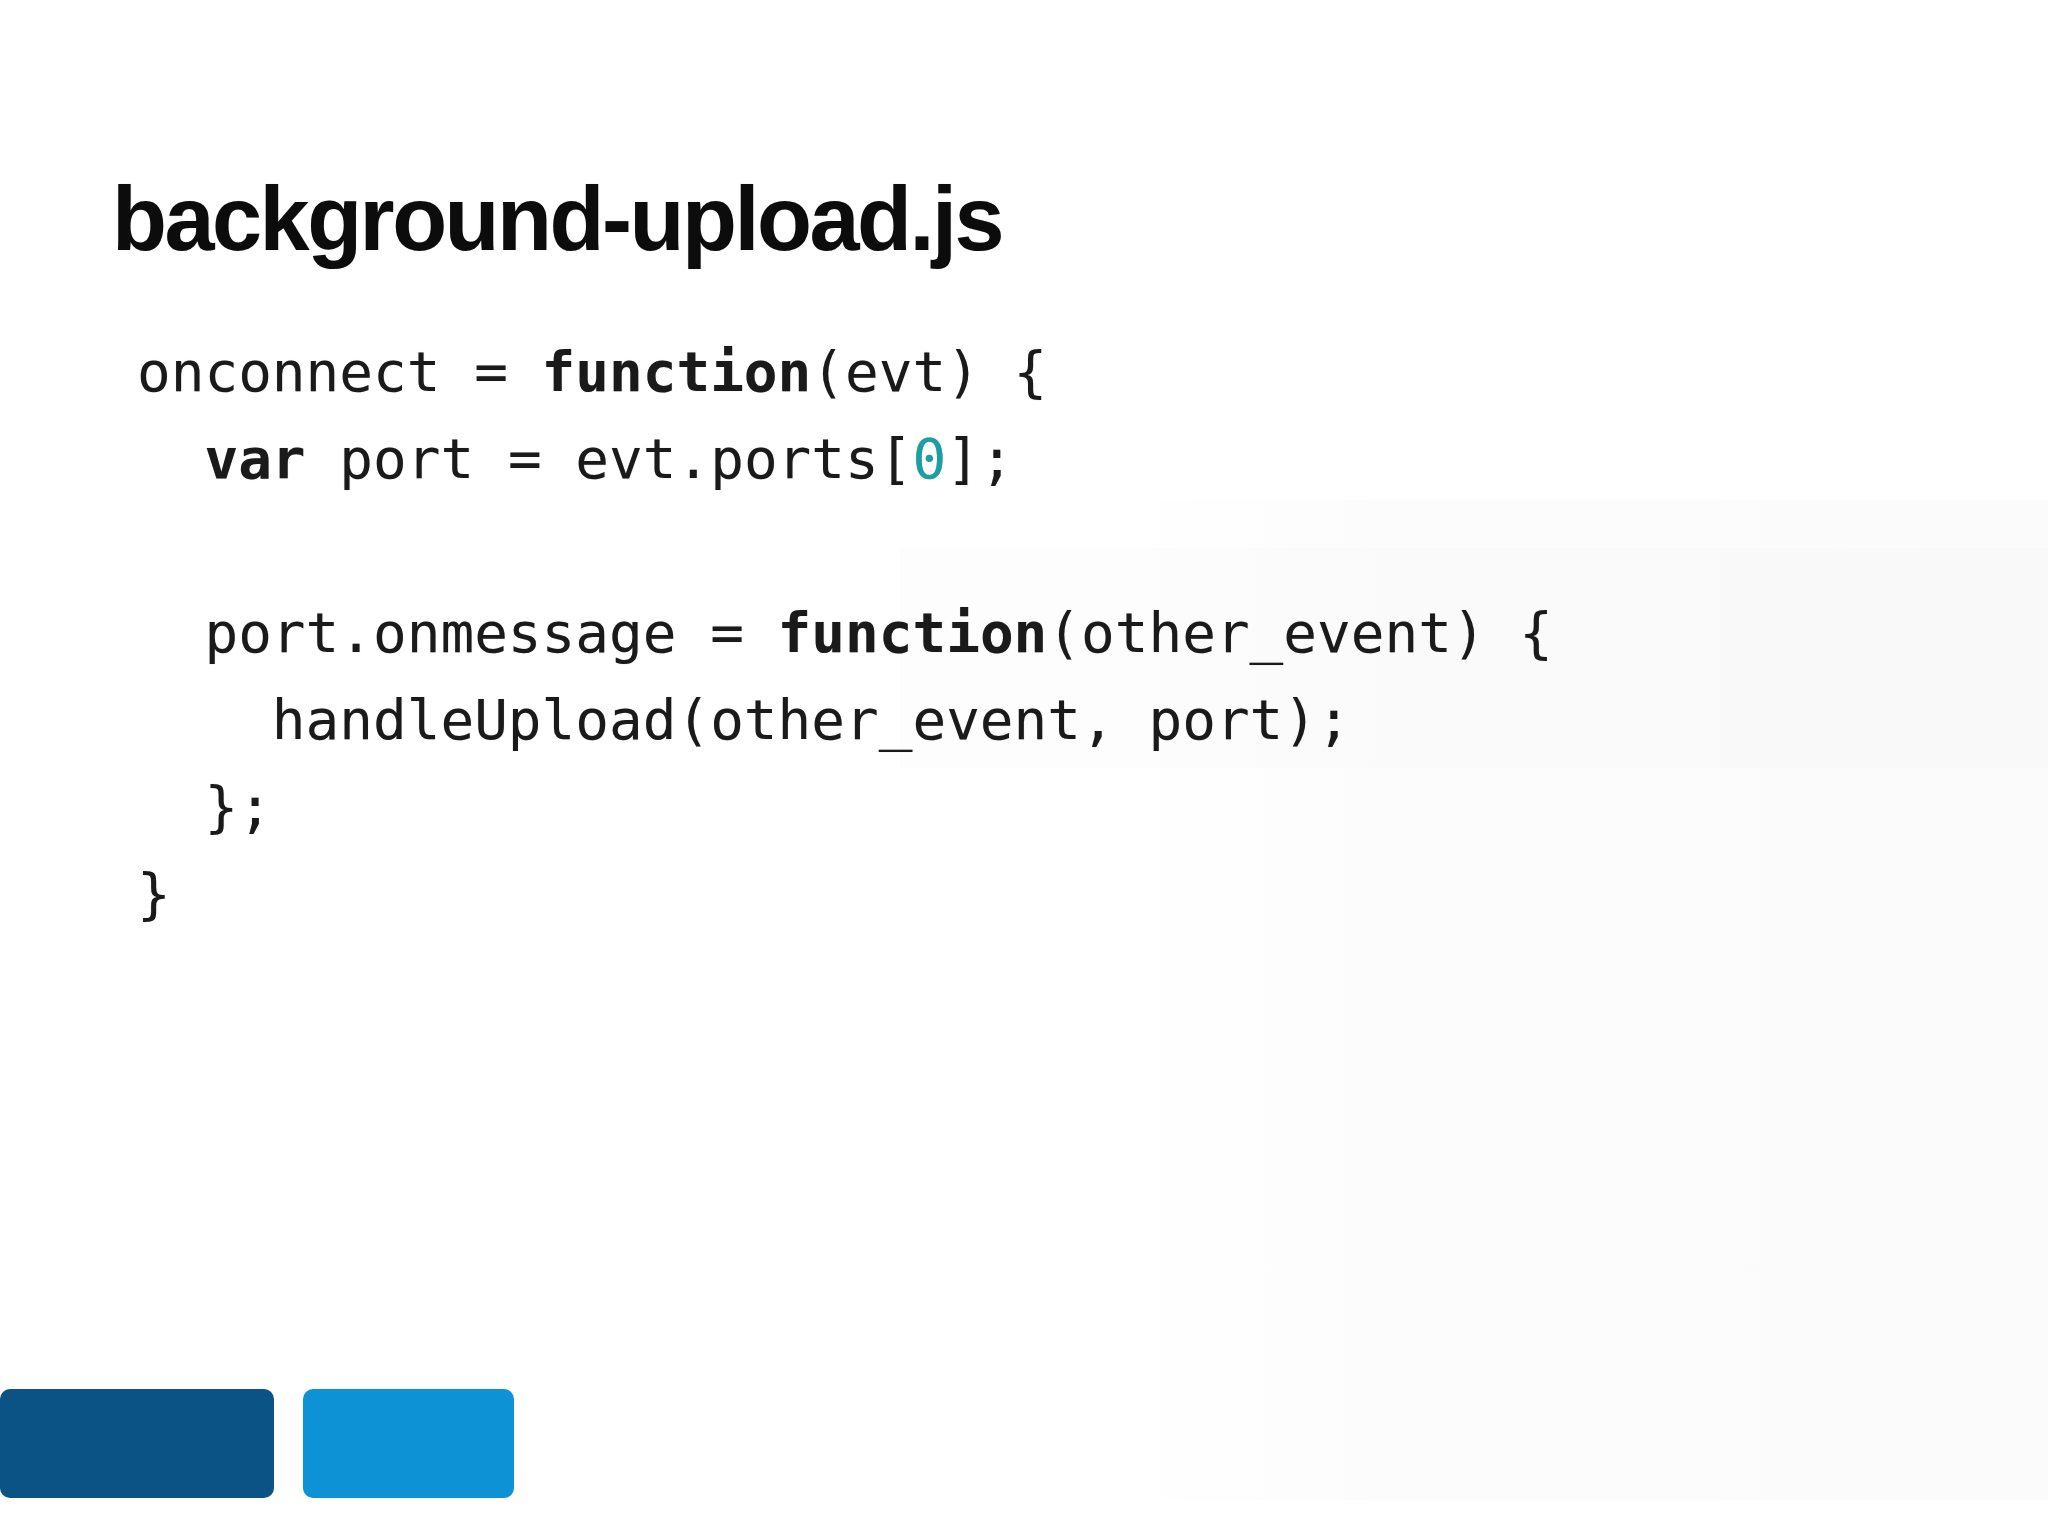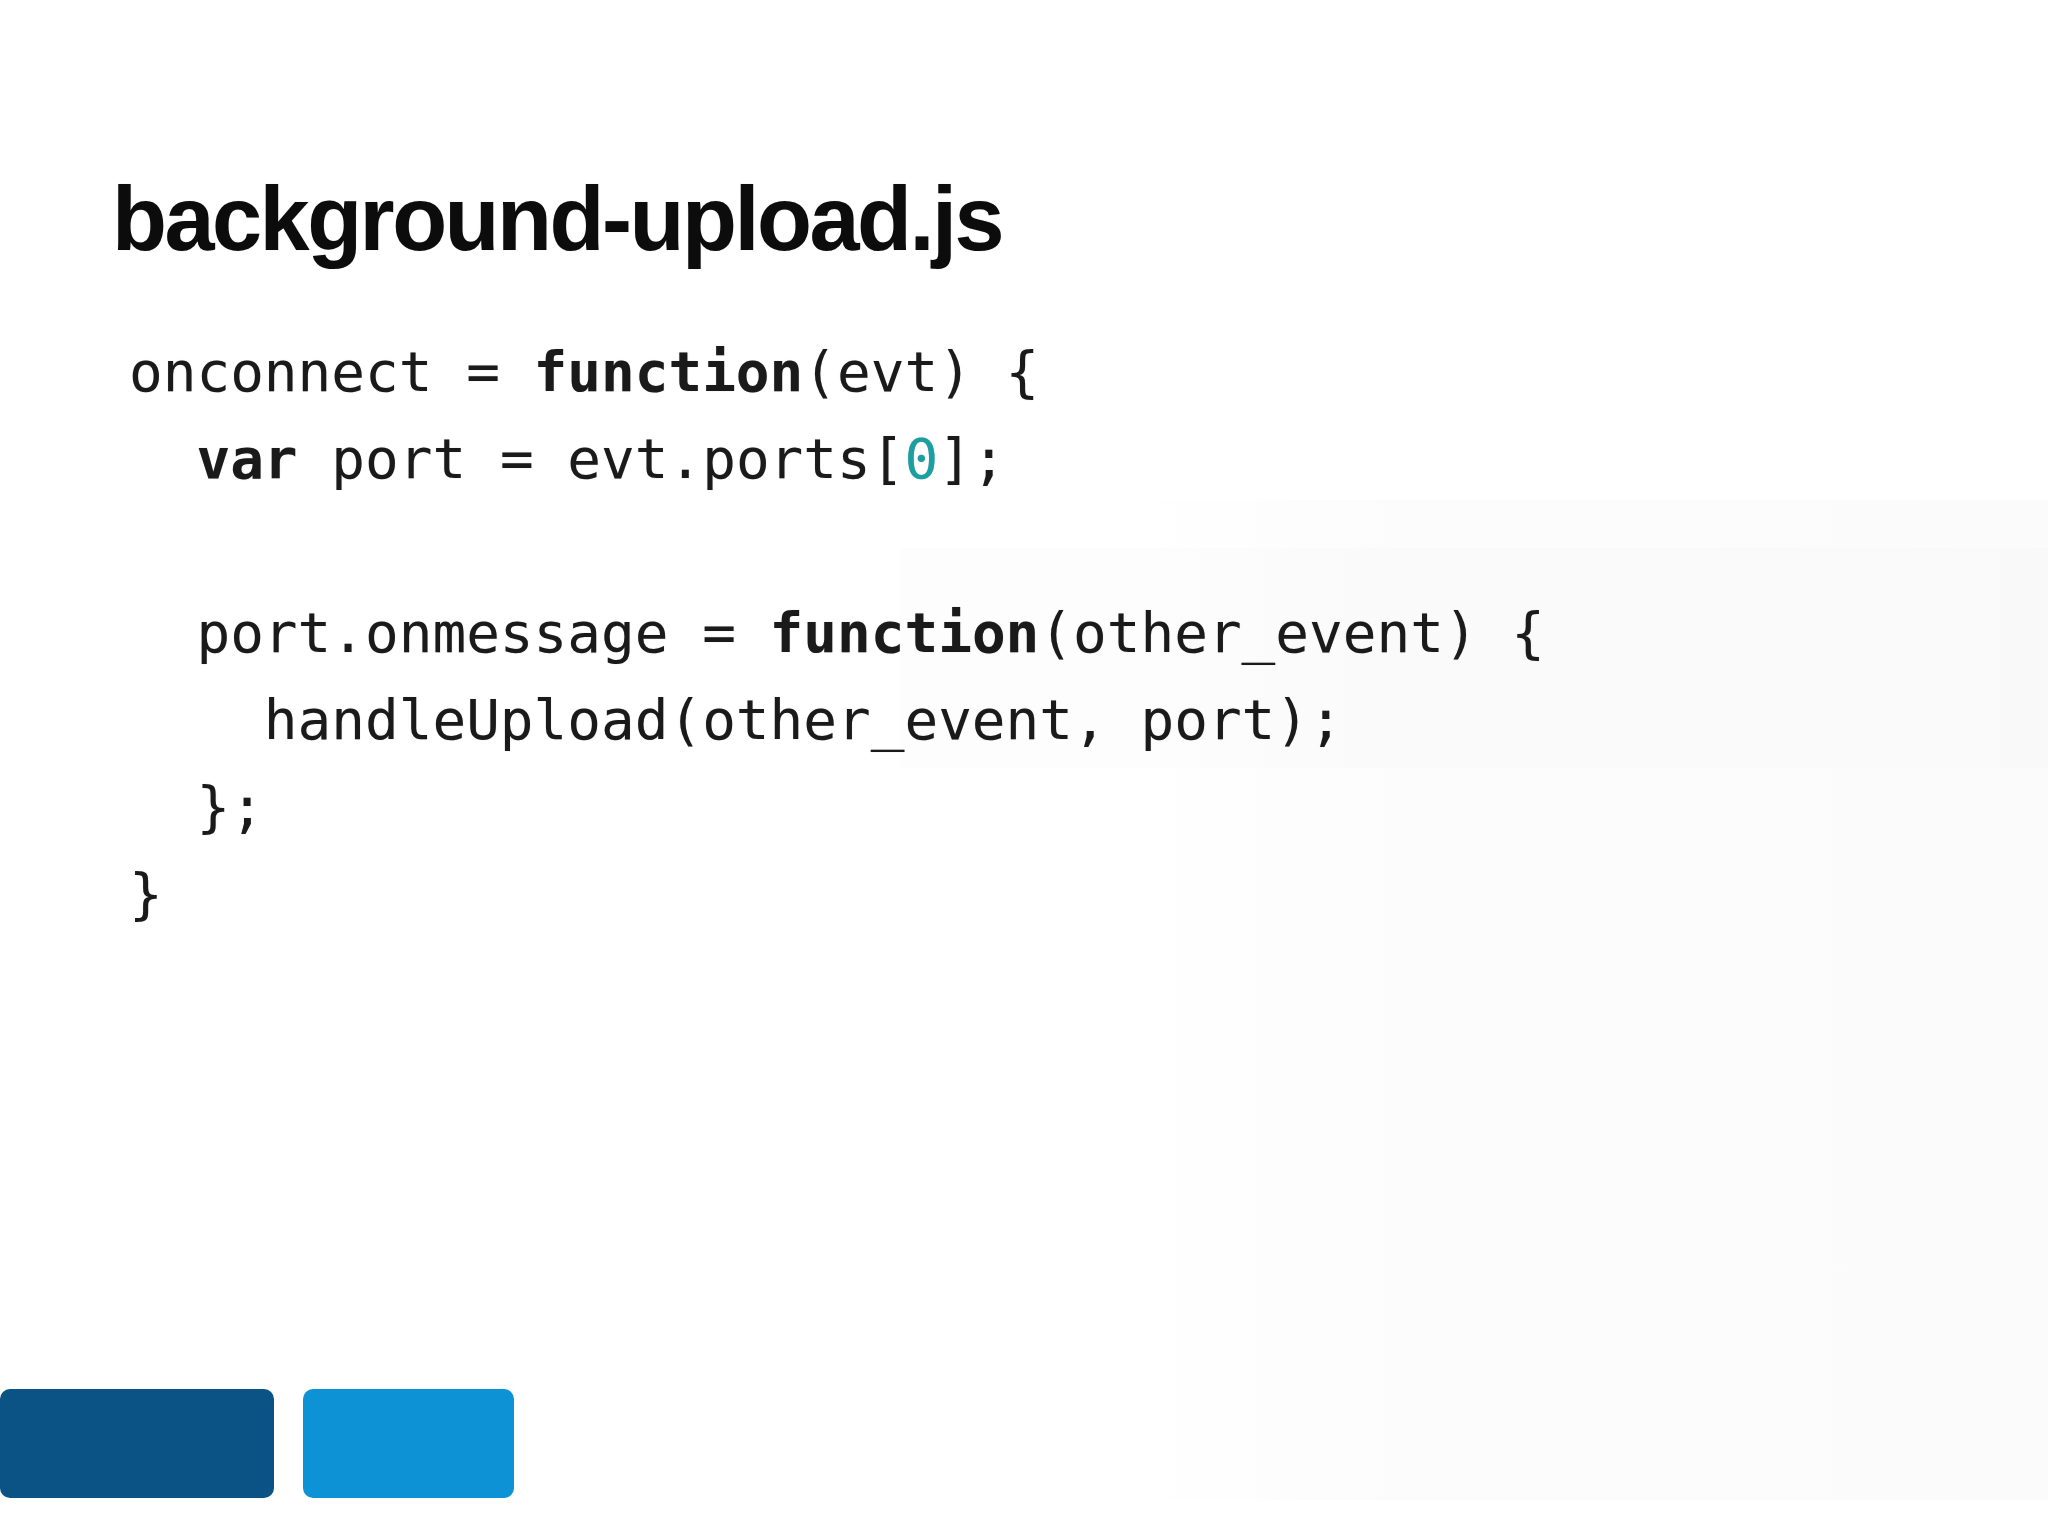--- a/index.html
+++ b/index.html
@@ -46,21 +46,21 @@
     left: 129px;
     top: 328px;
     font-family: "DejaVu Sans Mono", monospace;
     font-size: 56px;
     line-height: 87px;
     color: var(--plain-text, #1a1a1a);
     white-space: pre;
     text-shadow: 0 0 1px rgba(0,0,0,0.30);
     font-variant-ligatures: none;
   }
-  .code-line { height: 87px; }
+  .code-line { height: 87px; margin-left: 8px; }
   .seg-plain   { }
   .seg-keyword { font-weight: 700; }
   .seg-number  { color: var(--number-teal, #1a9fa2); }
 
   .footer-bar-dark {
     position: absolute;
     left: 0px; top: 1389px;
     width: 274px; height: 109px;
     border-radius: 10px;
     background: var(--bar-dark-blue, #0a5384);

